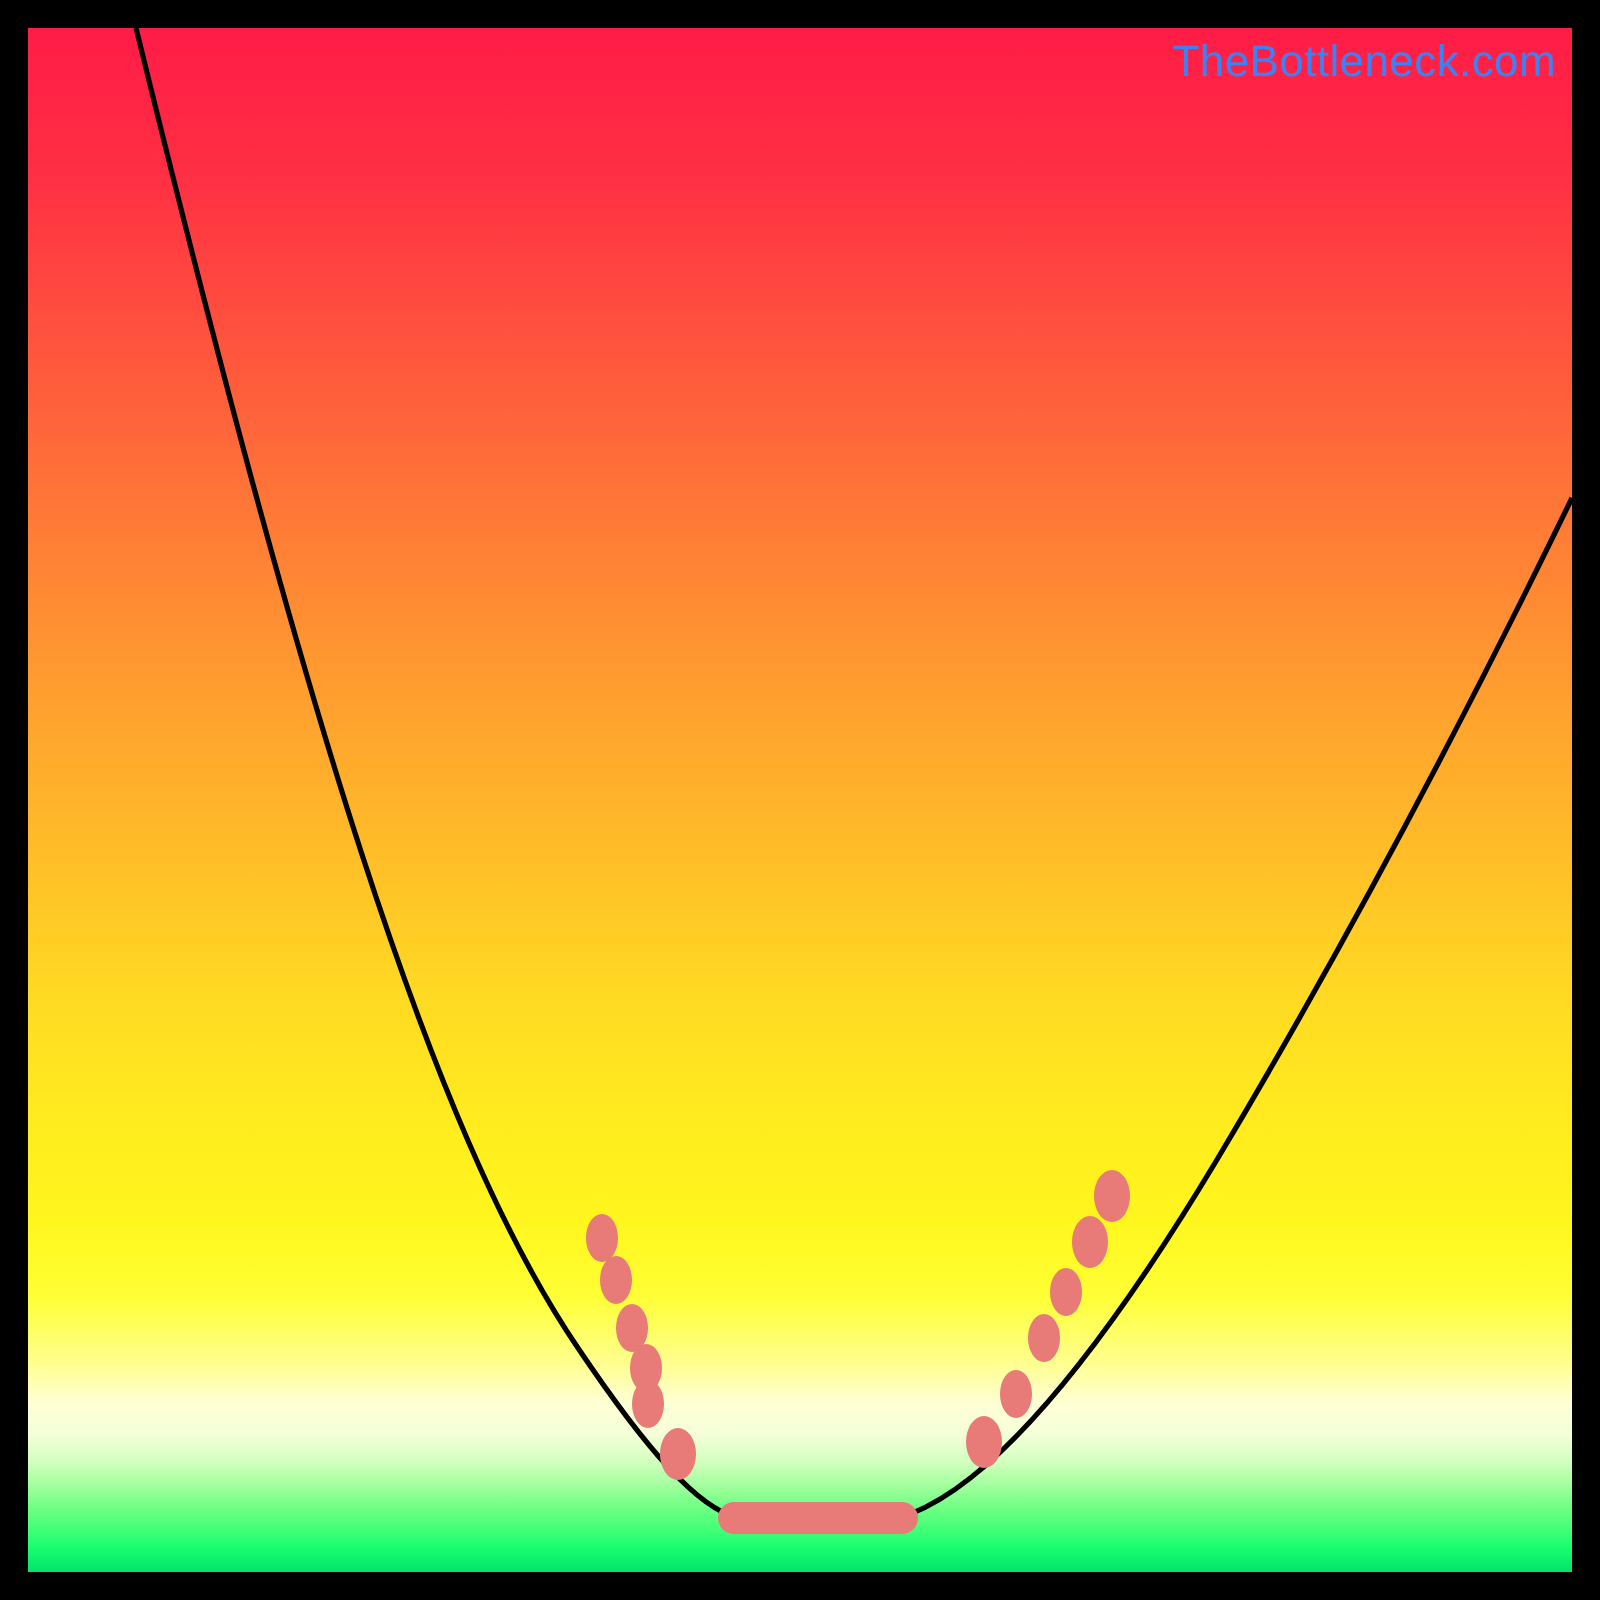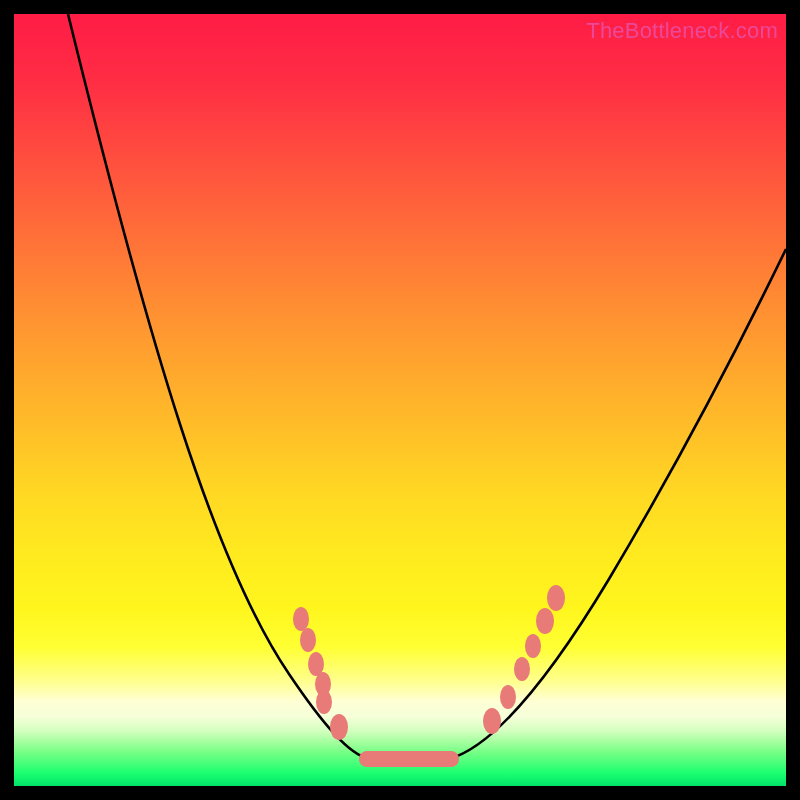--- a/index.html
+++ b/index.html
@@ -47,21 +47,21 @@
       #77ff87 95.6%,
       #4aff7a 97%,
       #1cff70 98.3%,
       #00e36a 100%
     );
   }
   .watermark {
     position: absolute;
     top: 4px;
     right: 8px;
-    color: #ec4899;
+    color: #3b82f6;
     font-size: 22px;
     font-weight: 500;
     letter-spacing: 0.2px;
     z-index: 5;
   }
   svg.curve {
     position: absolute;
     left: 0;
     top: 0;
     width: 772px;

